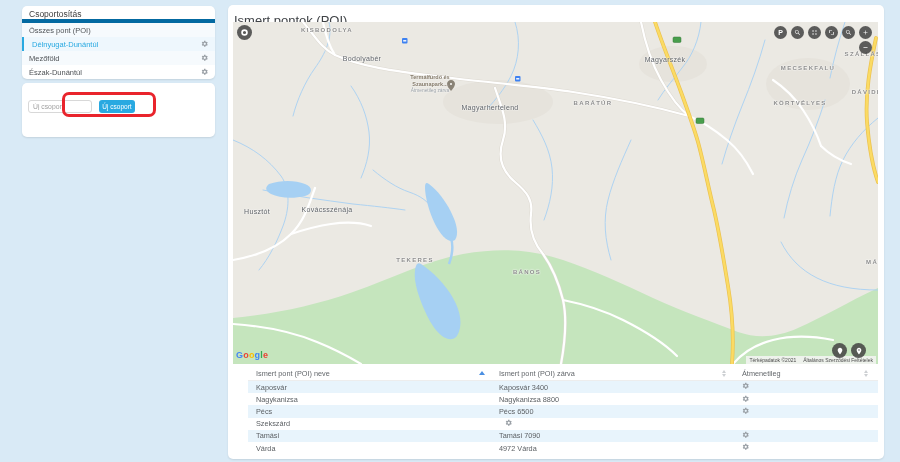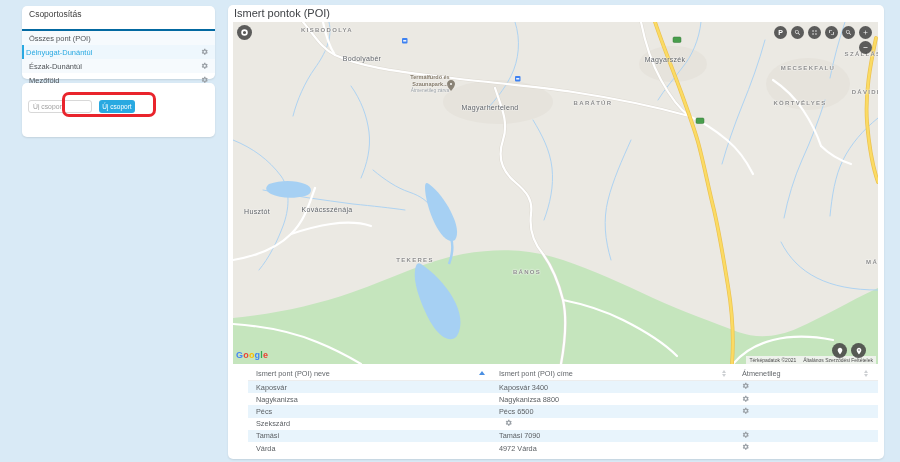--- a/index.html
+++ b/index.html
@@ -4,40 +4,40 @@
 <style>
   *{box-sizing:border-box;margin:0;padding:0}
   html,body{width:900px;height:462px;overflow:hidden}
   body{font-family:"Liberation Sans",sans-serif;background:#d9eaf6}
   .page{position:relative;width:900px;height:462px}
   .card{position:absolute;background:#fff;border-radius:5px;box-shadow:0 1px 2px rgba(0,0,0,.10)}
 
   
   #panel-groups{left:22px;top:6px;width:193px;height:73px}
   #panel-ops{left:22px;top:83px;width:193px;height:54px}
-  .panel-header{font-size:8.5px;color:#3c3c3c;padding:3px 7px;border-bottom:2px solid #0369a1;height:25px}
+  .panel-header{font-size:8.5px;color:#3c3c3c;padding:3px 7px;border-bottom:4px solid #0369a1;height:17px}
   .group-item{height:14px;display:flex;align-items:center;justify-content:space-between;
     padding:0 7px;font-size:7.5px;color:#4f5357;cursor:pointer}
   .group-item:nth-child(odd){background:#f6fafd}
-  .group-item.selected{color:#29a9e1;border-left:2px solid #29a9e1;background:#eef7fd;padding-left:2px}
+  .group-item.selected{color:#29a9e1;border-left:2px solid #29a9e1;background:#eef7fd;padding-left:8px}
   .gear{width:7.5px;height:7.5px;fill:#9aa0a6;flex:0 0 auto}
   .ops-row{position:absolute;top:17px;left:6px;display:flex;align-items:center}
   #new-group-input{width:64px;height:13px;border:1px solid #d8d8d8;border-radius:3px;
     font-size:6.8px;padding:0 4px;color:#555;font-family:"Liberation Sans",sans-serif;outline:none}
   #new-group-input::placeholder{color:#9e9e9e}
   .btn-small{margin-left:7px;width:36px;height:13px;background:#29a9e1;color:#fff;border:none;
     border-radius:3px;font-size:6.5px;font-family:"Liberation Sans",sans-serif;cursor:pointer}
   .btn-wide{position:absolute;top:37px;left:6px;right:4px;height:13px;background:#29a9e1;color:#fff;
     border:none;border-radius:3px;font-size:7.3px;font-family:"Liberation Sans",sans-serif;cursor:pointer}
   #annotation-box{position:absolute;left:62px;top:92px;width:94px;height:25px;border:3px solid #e9242c;
     border-radius:7px;z-index:30;pointer-events:none}
 
   
   #panel-main{left:228px;top:5px;width:656px;height:454px}
-  .main-title{font-size:11px;color:#3f4246;padding:2px 6px}
+  .main-title{font-size:13px;color:#3f4246;padding:8px 6px}
   #map{position:absolute;left:5px;top:17px;width:645px;height:342px;background:#ebe9e3;overflow:hidden;cursor:grab}
   #map-svg{position:absolute;left:0;top:0;width:645px;height:342px}
   .mlabel{position:absolute;transform:translate(-50%,-50%);white-space:nowrap;pointer-events:none;
     text-shadow:0 0 2px #fff,0 0 2px #fff}
   .mlabel.district{font-size:6px;letter-spacing:1.3px;color:#8d8d8d;font-weight:bold}
   .mlabel.village{font-size:7px;letter-spacing:.3px;color:#5f6368}
   #poi-callout{position:absolute;left:197px;top:52px;transform:translate(-50%,0);text-align:center;
     pointer-events:none;text-shadow:0 0 2px #fff,0 0 2px #fff}
   #poi-callout .poi-name{font-size:5.5px;color:#827867;line-height:1.25;font-weight:bold}
   #poi-callout .poi-status{font-size:4.8px;color:#9aa0a6}
@@ -121,27 +121,27 @@
         <div class="group-item">
           <span class="group-label">Összes pont (POI)</span>
         </div>
         <div class="group-item selected">
           <span class="group-label">Délnyugat-Dunántúl</span>
           <svg class="gear" viewBox="0 0 24 24">
             <use href="#icon-gear"></use>
           </svg>
         </div>
         <div class="group-item">
-          <span class="group-label">Észak-Dunántúl</span>
+          <span class="group-label">Mezőföld</span>
           <svg class="gear" viewBox="0 0 24 24">
             <use href="#icon-gear"></use>
           </svg>
         </div>
         <div class="group-item">
-          <span class="group-label">Mezőföld</span>
+          <span class="group-label">Észak-Dunántúl</span>
           <svg class="gear" viewBox="0 0 24 24">
             <use href="#icon-gear"></use>
           </svg>
         </div>
       </div>
   </div>
 
   <div class="card" id="panel-ops">
     <div class="ops-row">
       <input id="new-group-input" type="text" placeholder="Új csoport" style="">
@@ -313,21 +313,21 @@
       </div>
     </div>
 
     <div id="table">
       <div class="thead">
         <div class="th c1">
           <span>Ismert pont (POI) neve</span>
           <span class="sort-asc"></span>
         </div>
         <div class="th c2">
-          <span>Ismert pont (POI) címe</span>
+          <span>Ismert pont (POI) zárva</span>
           <span class="sort-neutral">
               <i class="up"></i>
               <i class="down"></i>
             </span>
         </div>
         <div class="th c3">
           <span>Átmenetileg</span>
           <span class="sort-neutral">
               <i class="up"></i>
               <i class="down"></i>

